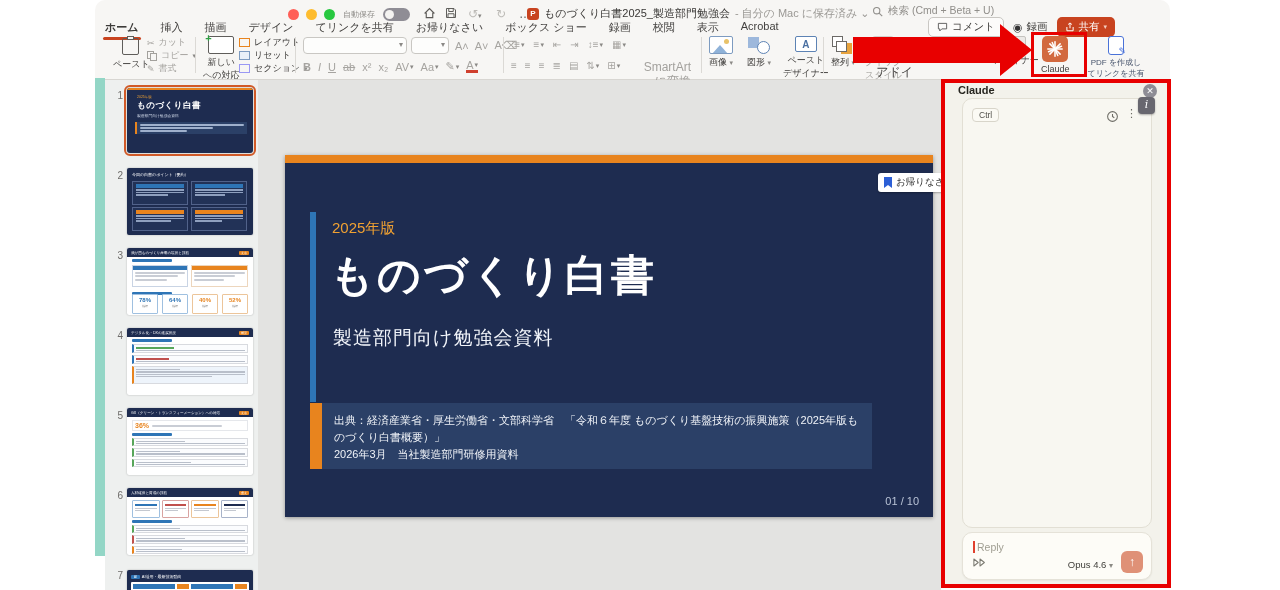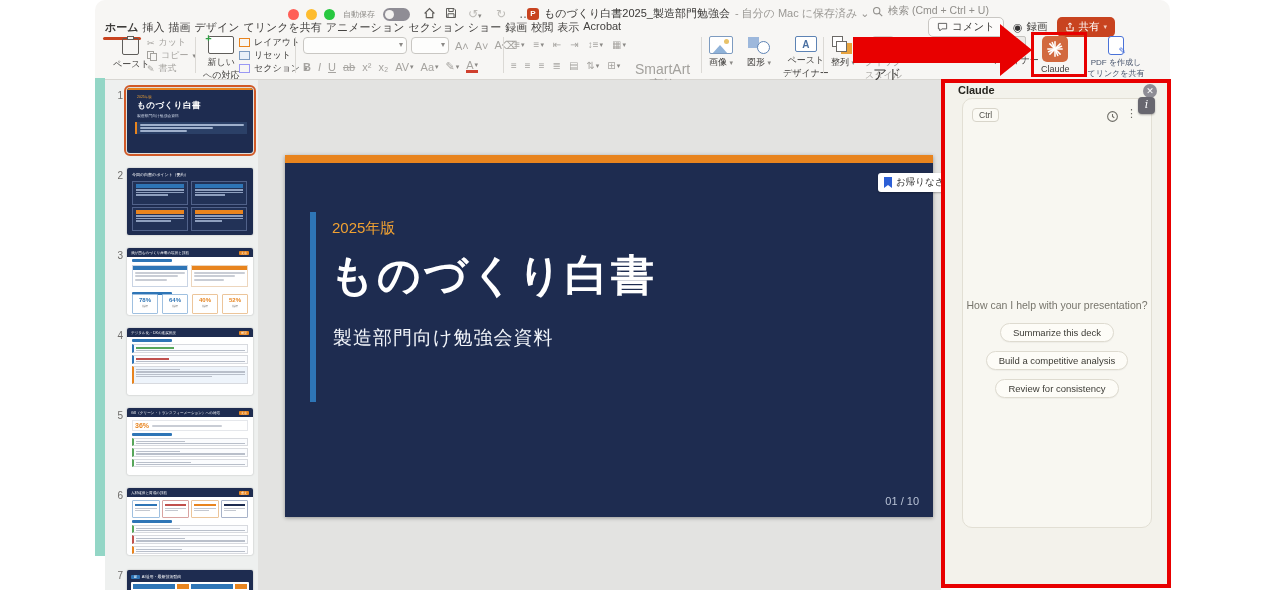--- a/index.html
+++ b/index.html
@@ -18,21 +18,21 @@
   .tb-ic { position:absolute; top:7px; font-size:12px; color:#5c5a57; line-height:14px; }
   .tb-ic.dis { color:#bdbbb7; }
   .tb-ic svg { display:block; }
   .doc-title { position:absolute; left:432px; top:6px; display:flex; align-items:center; gap:5px; font-size:11px; color:#3a3836; white-space:nowrap; }
   .ppt-ic { width:12px; height:12px; border-radius:3px; background:#c8431f; color:#fff; font-size:8px; font-weight:bold;
     display:flex; align-items:center; justify-content:center; }
   .doc-title .suffix { color:#9a9894; }
   .searchbox { position:absolute; left:777px; top:4px; display:flex; align-items:center; gap:5px; font-size:10.5px; color:#908e8a; }
 
   
-  .tabs { position:absolute; left:8px; top:18px; display:flex; font-size:11px; color:#444240; }
+  .tabs { position:absolute; left:8px; top:18px; display:flex; gap:18px; font-size:11px; color:#444240; }
   .tab { padding:2px 2px 5px 2px; cursor:default; position:relative; }
   .tab.active { color:#3d3b39; font-weight:bold; }
   .tab.active::after { content:""; position:absolute; left:0; right:0; bottom:0; height:3px; border-radius:2px; background:#c8431f; }
   .top-actions { position:absolute; top:17px; display:flex; align-items:center; gap:9px; }
   .btn-light { display:flex; align-items:center; gap:4px; border:1px solid #c9c7c3; background:#fcfbfa;
     border-radius:5px; padding:2px 8px; font-size:10.5px; color:#3c3a38; }
   .btn-plain { display:flex; align-items:center; gap:4px; font-size:10.5px; color:#3c3a38; }
   .btn-share { display:flex; align-items:center; gap:4px; background:#c8431f; color:#fff;
     border-radius:5px; padding:3px 8px; font-size:10.5px; }
 
@@ -41,21 +41,21 @@
   .rsep { position:absolute; top:4px; width:1px; height:36px; background:#dbd9d5; }
   .bigbtn { position:absolute; top:3px; text-align:center; color:#3f3d3b; font-size:9px; }
   .bigbtn .ic { margin:0 auto 2px auto; }
   .smallcol { position:absolute; top:4px; display:flex; flex-direction:column; gap:2px; font-size:9px; color:#a3a19d; }
   .smallcol .row { display:flex; align-items:center; gap:4px; height:11px; }
   .dd { color:#8b8986; font-size:7px; }
   .combo { position:absolute; height:17px; background:#fdfdfc; border:1px solid #c9c7c3; border-radius:4px; }
   .combo::after { content:"▾"; position:absolute; right:3px; top:2px; font-size:8px; color:#8b8986; }
   .glyphrow { position:absolute; display:flex; align-items:center; gap:8px; color:#a6a4a0; font-size:11px; }
   .glyphrow .it { display:flex; align-items:center; gap:1px; }
-  .lbl2 { position:absolute; text-align:left; font-size:14px; color:#a3a19d; line-height:1.15; }
+  .lbl2 { position:absolute; text-align:right; font-size:12px; color:#a3a19d; line-height:1.15; }
   .lbl2.dark { color:#3f3d3b; }
   .ic-img { width:24px; height:18px; border:1px solid #7d9bc0; border-radius:2px; position:relative; overflow:hidden; background:#fff; }
   .ic-img .mtn { position:absolute; bottom:-1px; left:2px; width:0; height:0; border-left:8px solid transparent; border-right:8px solid transparent; border-bottom:9px solid #8fb2d8; }
   .ic-img .sun { position:absolute; top:2px; right:3px; width:5px; height:5px; border-radius:50%; background:#e8c26a; }
   .ic-shape { width:22px; height:18px; position:relative; }
   .ic-shape .sq { position:absolute; left:0; top:1px; width:11px; height:11px; background:#9db8dc; }
   .ic-shape .ci { position:absolute; right:0; bottom:0; width:13px; height:13px; border:1.5px solid #5d83b4; border-radius:50%; background:#fff; }
   .ic-txt { width:22px; height:16px; border:1.5px solid #5d83b4; border-radius:2px; color:#4a70a2; font-size:10px; font-weight:bold;
     display:flex; align-items:center; justify-content:center; background:#fff; }
   .ic-arr { width:22px; height:18px; position:relative; }
@@ -181,31 +181,31 @@
       <span class="ppt-ic">P</span>
       <span>ものづくり白書2025_製造部門勉強会</span>
       <span class="suffix">- 自分の Mac に保存済み ⌄</span>
     </div>
 
     <div class="searchbox">
       <svg width="11" height="11" viewBox="0 0 14 14">
           <circle cx="6" cy="6" r="4" fill="none" stroke="#908e8a" stroke-width="1.4"></circle>
           <line x1="9" y1="9" x2="13" y2="13" stroke="#908e8a" stroke-width="1.4"></line>
         </svg>
-      <span>検索 (Cmd + Ctrl + U)</span>
+      <span>検索 (Cmd + Beta + U)</span>
     </div>
 
     <div class="tabs">
       <span class="tab active">ホーム</span>
       <span class="tab">挿入</span>
       <span class="tab">描画</span>
       <span class="tab">デザイン</span>
       <span class="tab">てリンクを共有</span>
-      <span class="tab">アニメーション</span>
-      <span class="tab">セクション ショー</span>
+      <span class="tab">お帰りなさい</span>
+      <span class="tab">ボックス ショー</span>
       <span class="tab">録画</span>
       <span class="tab">校閲</span>
       <span class="tab">表示</span>
       <span class="tab">Acrobat</span>
     </div>
 
     <div class="top-actions" style="left:833px;">
       <span class="btn-light">
         <svg width="11" height="11" viewBox="0 0 16 16">
             <path d="M2 2 h12 v8 h-7 l-3 3 v-3 h-2 z" fill="none" stroke="#555" stroke-width="1.3"></path>
@@ -586,44 +586,55 @@
     <div class="slide">
       <div class="otop"></div>
       <div class="welcome">
         <span class="bkm"></span>
         <span>お帰りなさい。</span>
       </div>
       <div class="vbar"></div>
       <div class="badge">2025年版</div>
       <div class="title">ものづくり白書</div>
       <div class="subtitle">製造部門向け勉強会資料</div>
+      <div class="srcbox">
+        <span>出典：経済産業省・厚生労働省・文部科学省　「令和６年度 ものづくり基盤技術の振興施策（2025年版ものづくり白書概要）」</span><br>
+        <span>2026年3月　当社製造部門研修用資料</span>
+      </div>
       <div class="pagenum">01 / 10</div>
     </div>
   </div>
 
   <div class="cpanel">
     <div class="hdr">Claude</div>
     <div class="cclose">✕</div>
     <div class="ccard">
       <span class="beta">Ctrl</span>
       <span class="chist">
         <svg width="13" height="13" viewBox="0 0 16 16">
             <circle cx="8" cy="8" r="6" fill="none" stroke="#6e6d66" stroke-width="1.3"></circle>
             <path d="M8 5 v3 l2.2 1.6" fill="none" stroke="#6e6d66" stroke-width="1.3"></path>
           </svg>
       </span>
       <span class="cdots">⋮</span>
-      <div class="cmid">
-        <div class="cgreet">How can I help with your presentation?</div>
-        <div class="pill">Summarize this deck</div>
-        <div class="pill">Build a competitive analysis</div>
-        <div class="pill">Review for consistency</div>
-      </div>
     </div>
     <div class="cinfo">i</div>
+    <div class="creply">
+      <div class="rline">
+        <span class="caret"></span>
+        <span>Reply</span>
+      </div>
+      <span class="ffwd">
+        <svg width="14" height="9" viewBox="0 0 16 10">
+            <path d="M1 1 L6 5 L1 9 Z M8 1 L13 5 L8 9 Z" fill="none" stroke="#7c7b73" stroke-width="1.2" stroke-linejoin="round"></path>
+          </svg>
+      </span>
+      <span class="model"><span>Opus 4.6</span> <span class="dd">▾</span></span>
+      <span class="send">↑</span>
+    </div>
   </div>
 
   <svg class="anno" style="left:840px;top:15px;" width="200" height="70" viewBox="0 0 200 70">
     <polygon points="13,22 160,22 160,9 192,35 160,61 160,48 13,48" fill="#e80000"></polygon>
   </svg>
   <div class="anno anno-btn"></div>
   <div class="anno anno-panel"></div>
 
 </div>
 

